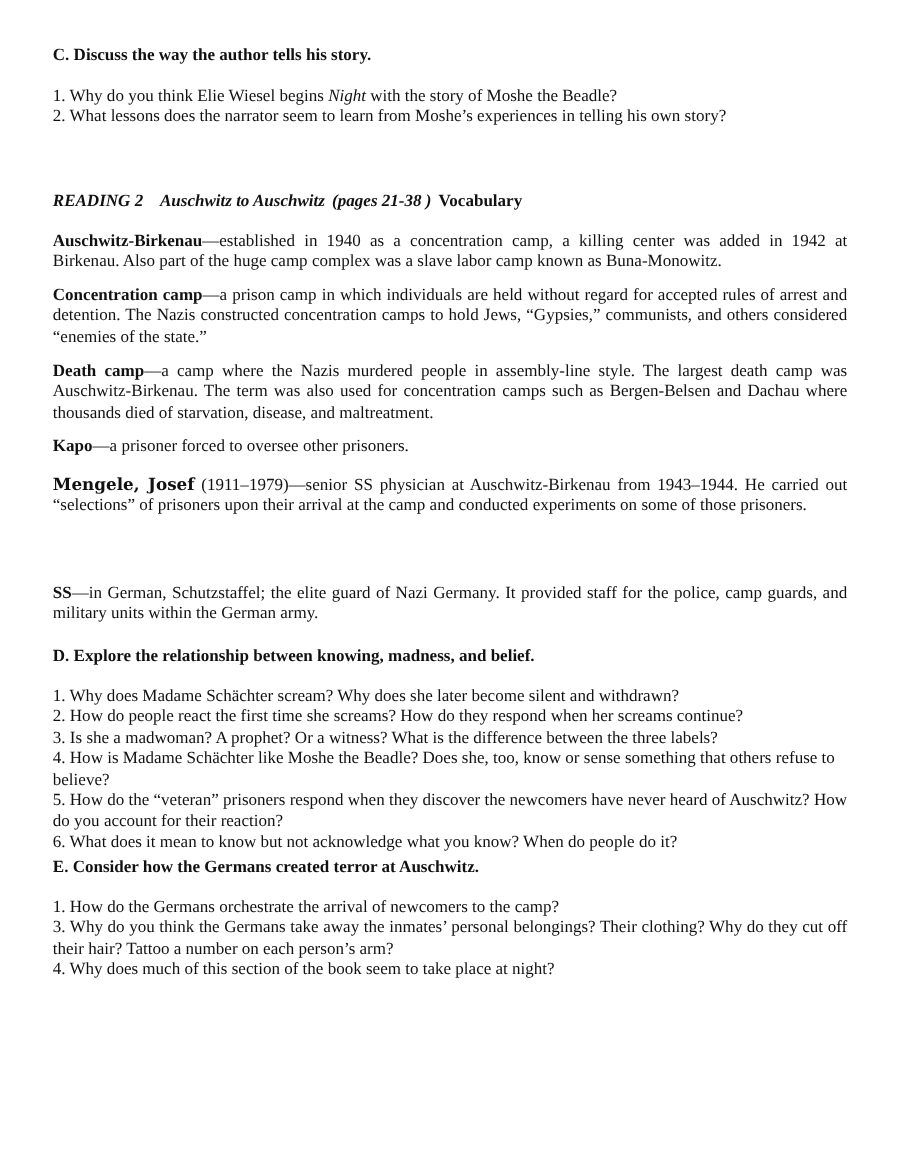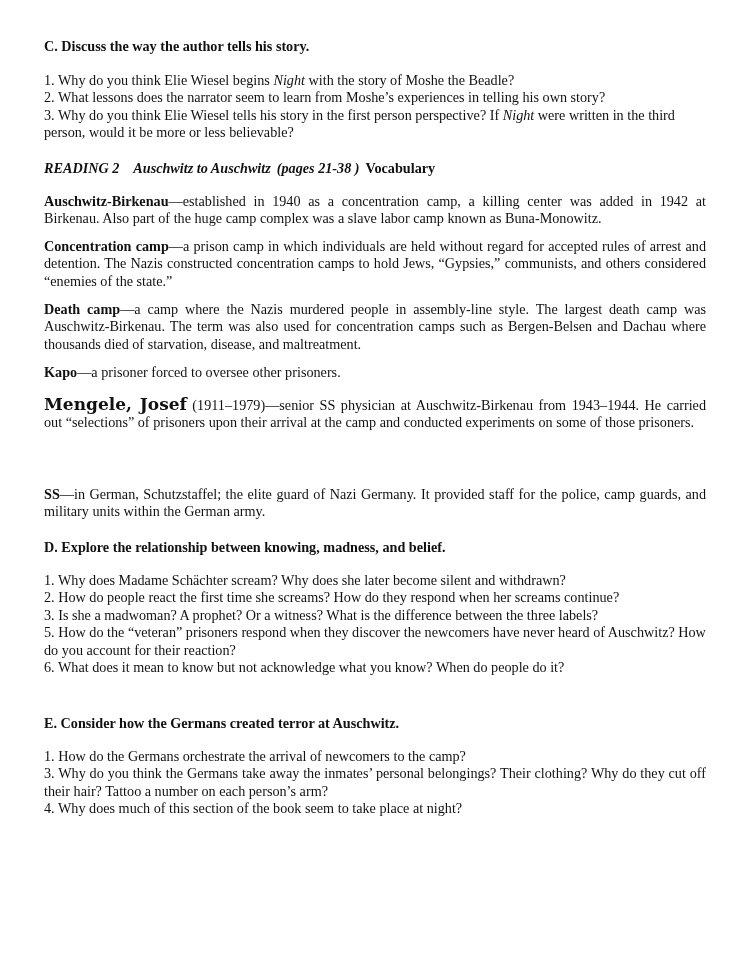--- a/index.html
+++ b/index.html
@@ -8,37 +8,36 @@
       font-family: "Liberation Serif", serif;
       color: #111111;
       font-size: 14.2px;
       line-height: 17.4px;
     }
     .page { position: relative; width: 750px; height: 970px; }
     .block { position: absolute; left: 44px; width: 662px; }
     .heading { font-weight: bold; }
     .justify { text-align: justify; }
     .term { font-weight: bold; }
-    .term-big { font-weight: bold; font-family: "DejaVu Serif", serif; font-size: 17px; }
+    .term-big { font-weight: bold; font-family: "DejaVu Serif", serif; font-size: 14px; }
     .reading { font-weight: bold; }
     .reading i { font-style: italic; }
     .sp { display: inline-block; width: 14px; }
     .sp2 { display: inline-block; width: 6px; }
   </style>
 </head>
 <body>
 
 <div class="page">
 
   <div class="block heading" style="top:38px;">C. Discuss the way the author tells his story.</div>
 
   <div class="block" style="top:72px;">
     <div><span>1. Why do you think Elie Wiesel begins </span><i>Night</i><span> with the story of Moshe the Beadle?</span></div>
     <div>2. What lessons does the narrator seem to learn from Moshe’s experiences in telling his own story?</div>
-    <div><span>3. Why do you think Elie Wiesel tells his story in the first person perspective? If </span><i>Night</i><span> were written in the third person, would it be more or less believable?</span></div>
   </div>
 
   <div class="block reading" style="top:160px;">
     <i>READING 2</i><span class="sp"></span><i>Auschwitz to Auschwitz</i><span class="sp2"></span><i>(pages  21-38 )</i><span class="sp2"></span><span>Vocabulary</span>
   </div>
 
   <div class="block justify" style="top:193px;font-family:Liberation Serif, serif;">
     <span class="term">Auschwitz-Birkenau</span><span>—established in 1940 as a concentration camp, a killing center was added in 1942 at Birkenau. Also part of the huge camp complex was a slave labor camp known as Buna-Monowitz.</span>
   </div>
 
@@ -62,20 +61,21 @@
   <div class="block justify" style="top:486px;">
     <span class="term">SS</span><span>—in German, Schutzstaffel; the elite guard of Nazi Germany. It provided staff for the police, camp guards, and military units within the German army.</span>
   </div>
 
   <div class="block heading" style="top:539px;">D. Explore the relationship between knowing, madness, and belief.</div>
 
   <div class="block" style="top:572px;">
     <div>1. Why does Madame Schächter scream? Why does she later become silent and withdrawn?</div>
     <div>2. How do people react the first time she screams? How do they respond when her screams continue?</div>
     <div>3. Is she a madwoman? A prophet? Or a witness? What is the difference between the three labels?</div>
+    <div>4. How is Madame Schächter like Moshe the Beadle? Does she, too, know or sense something that others refuse to believe?</div>
     <div>5. How do the “veteran” prisoners respond when they discover the newcomers have never heard of Auschwitz? How do you account for their reaction?</div>
     <div>6. What does it mean to know but not acknowledge what you know? When do people do it?</div>
   </div>
 
   <div class="block heading" style="top:715px;">E. Consider how the Germans created terror at Auschwitz.</div>
 
   <div class="block" style="top:748px;">
     <div>1. How do the Germans orchestrate the arrival of newcomers to the camp?</div>
     <div class="justify">3. Why do you think the Germans take away the inmates’ personal belongings? Their clothing? Why do they cut off their hair? Tattoo a number on each person’s arm?</div>
     <div>4. Why does much of this section of the book seem to take place at night?</div>

